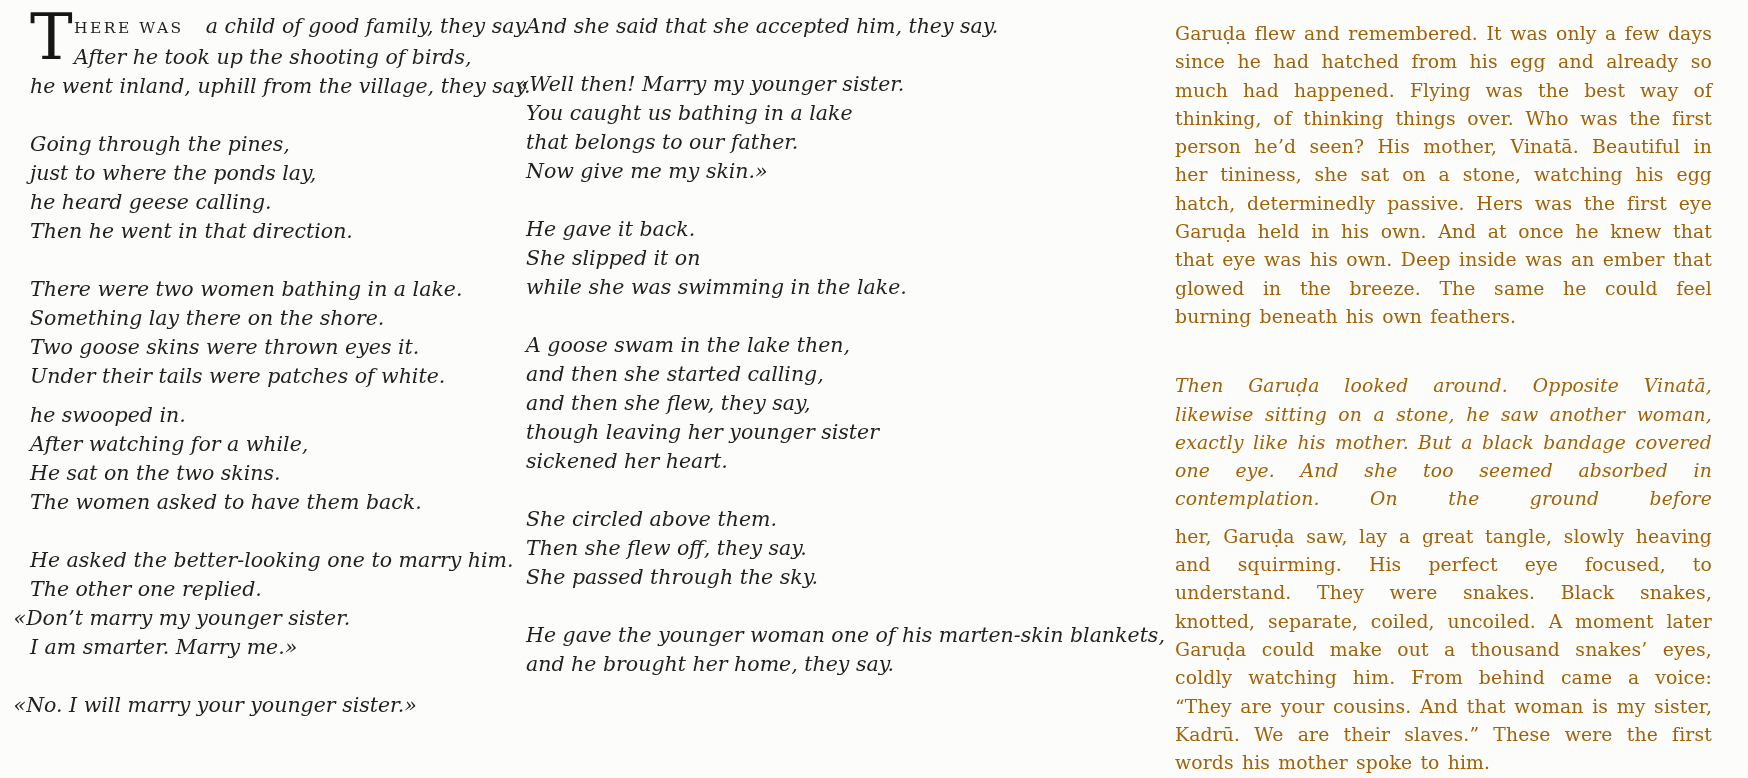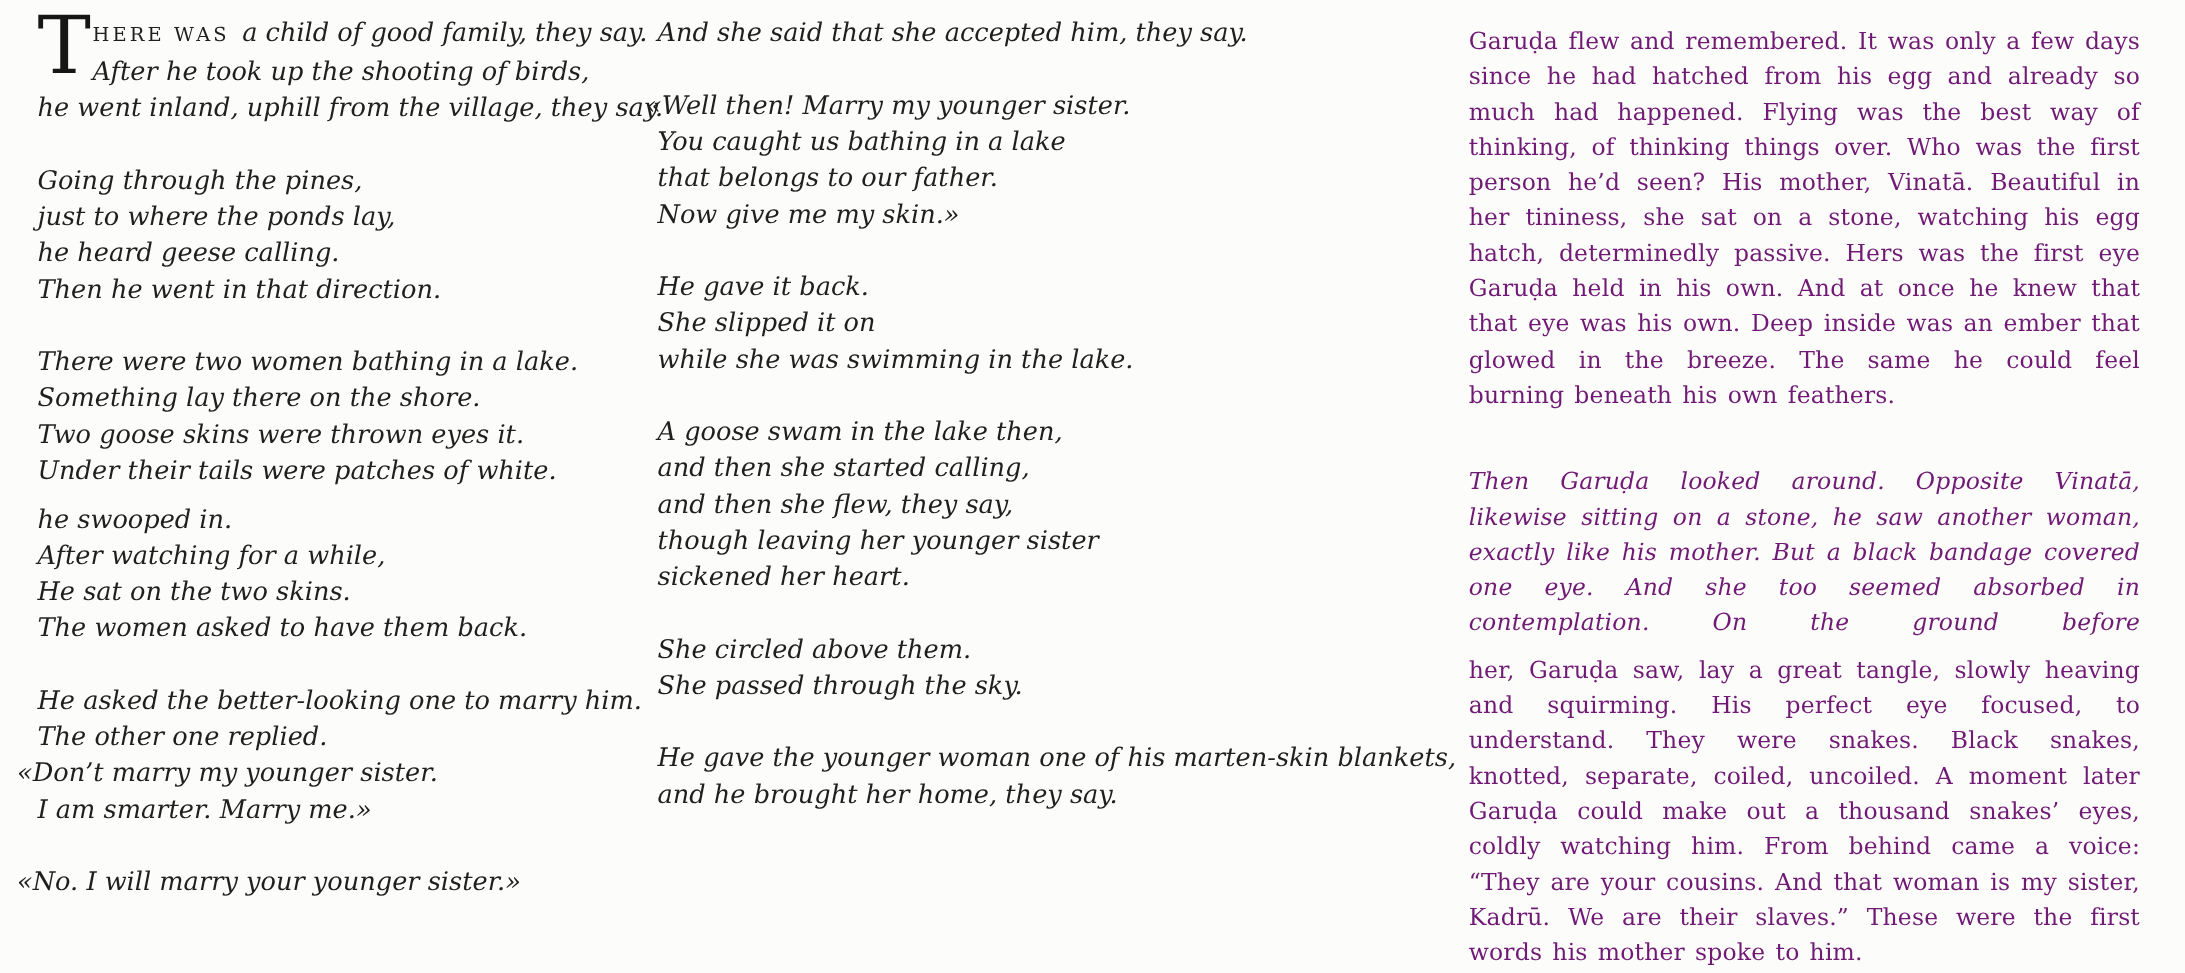--- a/index.html
+++ b/index.html
@@ -40,29 +40,29 @@
     line-height: 50px;
     height: 58px;
     width: 44px;
     color: #161614;
   }
   .smallcaps {
     font-style: normal;
     font-size: 15.5px;
     letter-spacing: 2.5px;
     color: #1f1f1d;
-    margin-right: 10px;
+    margin-right: 22px;
   }
 
   
   .col-right p {
     margin: 0;
     font-size: 18.8px;
     line-height: 28.3px;
-    color: #701a75;
+    color: #a16207;
     text-align: justify;
     word-spacing: 2px;
     letter-spacing: 0.15px;
   }
   .col-right p.para1 { margin-bottom: 41px; }
   .col-right p.para2 { margin-bottom: 9px; text-align-last: justify; font-style: italic; }
 </style>
 </head>
 <body>
 
@@ -126,20 +126,21 @@
       </div>
     <div class="stanza">
         <div class="pline">A goose swam in the lake then,</div>
         <div class="pline">and then she started calling,</div>
         <div class="pline">and then she flew, they say,</div>
         <div class="pline">though leaving her younger sister</div>
         <div class="pline">sickened her heart.</div>
       </div>
     <div class="stanza">
         <div class="pline">She circled above them.</div>
+        <div class="pline">Then she flew off, they say.</div>
         <div class="pline">She passed through the sky.</div>
       </div>
     <div class="stanza">
         <div class="pline">He gave the younger woman one of his marten-skin blankets,</div>
         <div class="pline">and he brought her home, they say.</div>
       </div>
   </div>
 
   <div class="col col-right">
     <p class="para1">Garuḍa flew and remembered. It was only a few days since he had hatched from his egg and already so much had happened. Flying was the best way of thinking, of thinking things over. Who was the first person he’d seen? His mother, Vinatā. Beautiful in her tininess, she sat on a stone, watching his egg hatch, determinedly passive. Hers was the first eye Garuḍa held in his own. And at once he knew that that eye was his own. Deep inside was an ember that glowed in the breeze. The same he could feel burning beneath his own feathers.</p>

